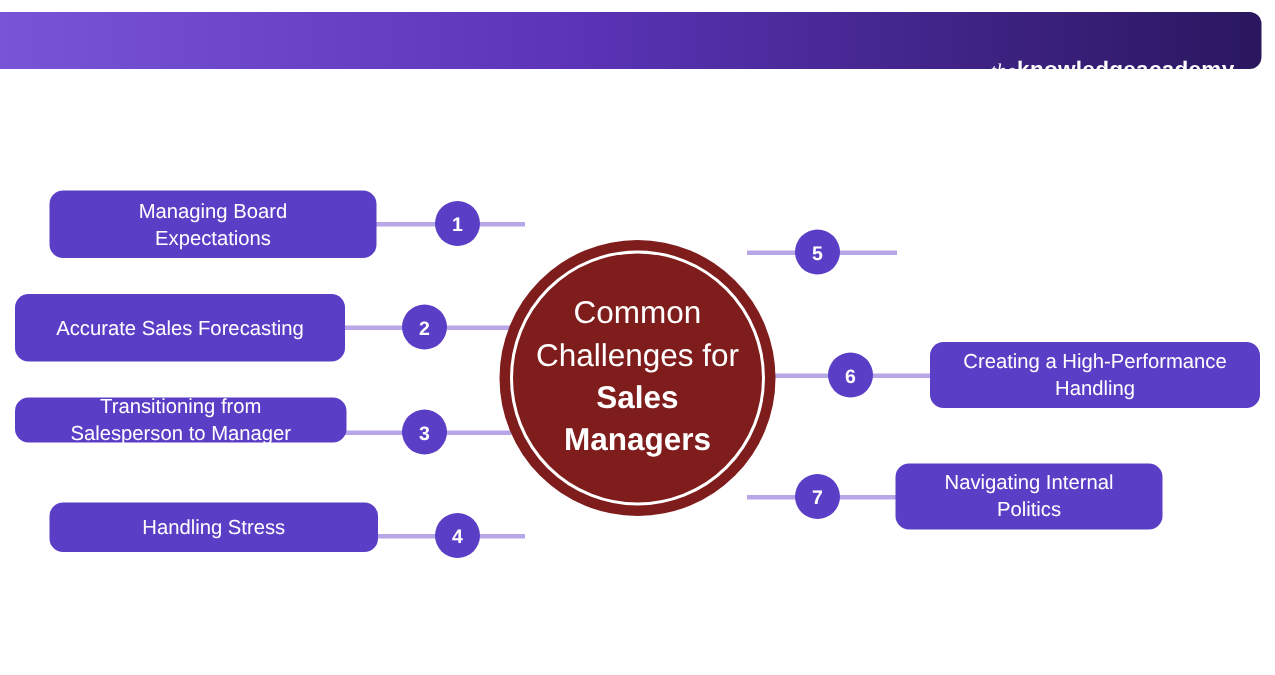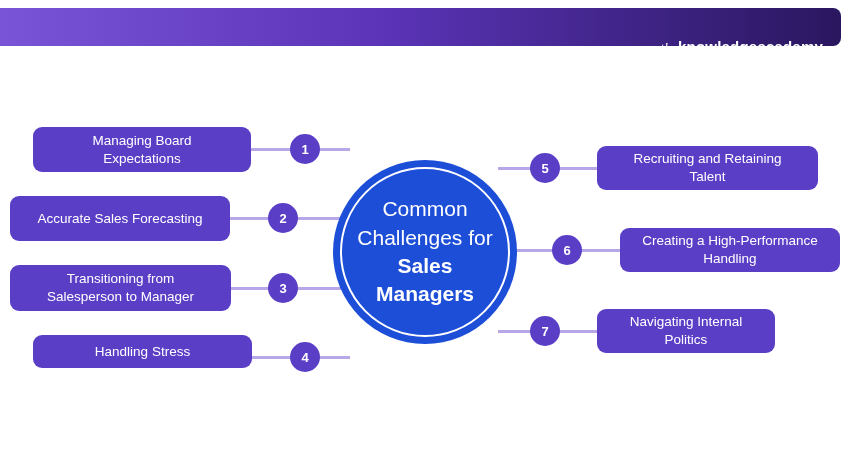--- a/index.html
+++ b/index.html
@@ -78,21 +78,21 @@
     justify-content: center;
     text-align: center;
     font-size: 13.5px;
     line-height: 1.3;
     padding: 4px 20px;
     box-sizing: border-box;
     z-index: 2;
   }
   #box-1 { left: 33px;  top: 127px; width: 218px; height: 45px; }
   #box-2 { left: 10px;  top: 196px; width: 220px; height: 45px; justify-content: center; }
-  #box-3 { left: 10px;  top: 265px; width: 221px; height: 46px; }
+  #box-3 { left: 10px;  top: 265px; width: 221px; height: 30px; }
   #box-4 { left: 33px;  top: 335px; width: 219px; height: 33px; }
   #box-5 { left: 597px; top: 146px; width: 221px; height: 44px; }
   #box-6 { left: 620px; top: 228px; width: 220px; height: 44px; }
   #box-7 { left: 597px; top: 309px; width: 178px; height: 44px; }
 
   
   .num-circle {
     position: absolute;
     width: 30px;
     height: 30px;
@@ -115,21 +115,21 @@
   #num-7 { left: 530px; top: 316px; }
 
   
   .center-circle {
     position: absolute;
     left: 333px;
     top: 160px;
     width: 184px;
     height: 184px;
     border-radius: 50%;
-    background: #1d4ed8;
+    background: #7f1d1d;
     z-index: 2;
     display: flex;
     align-items: center;
     justify-content: center;
   }
   .center-ring {
     position: absolute;
     left: 7px;
     top: 7px;
     right: 7px;
@@ -174,23 +174,20 @@
   <div class="item-box" id="box-2">
     <span>Accurate Sales Forecasting</span>
   </div>
   <div class="item-box" id="box-3">
     <span>Transitioning from Salesperson to Manager</span>
   </div>
   <div class="item-box" id="box-4">
     <span>Handling Stress</span>
   </div>
 
-  <div class="item-box" id="box-5">
-    <span>Recruiting and Retaining Talent</span>
-  </div>
   <div class="item-box" id="box-6">
     <span>Creating a High-Performance Handling</span>
   </div>
   <div class="item-box" id="box-7">
     <span>Navigating Internal Politics</span>
   </div>
 
   <div class="num-circle" id="num-1">1</div>
   <div class="num-circle" id="num-2">2</div>
   <div class="num-circle" id="num-3">3</div>

